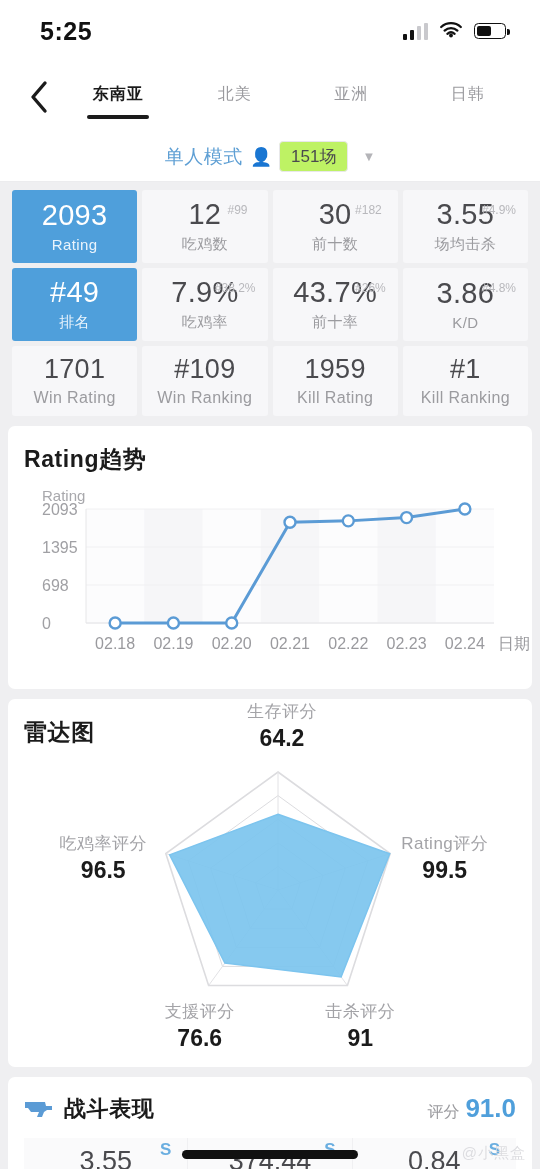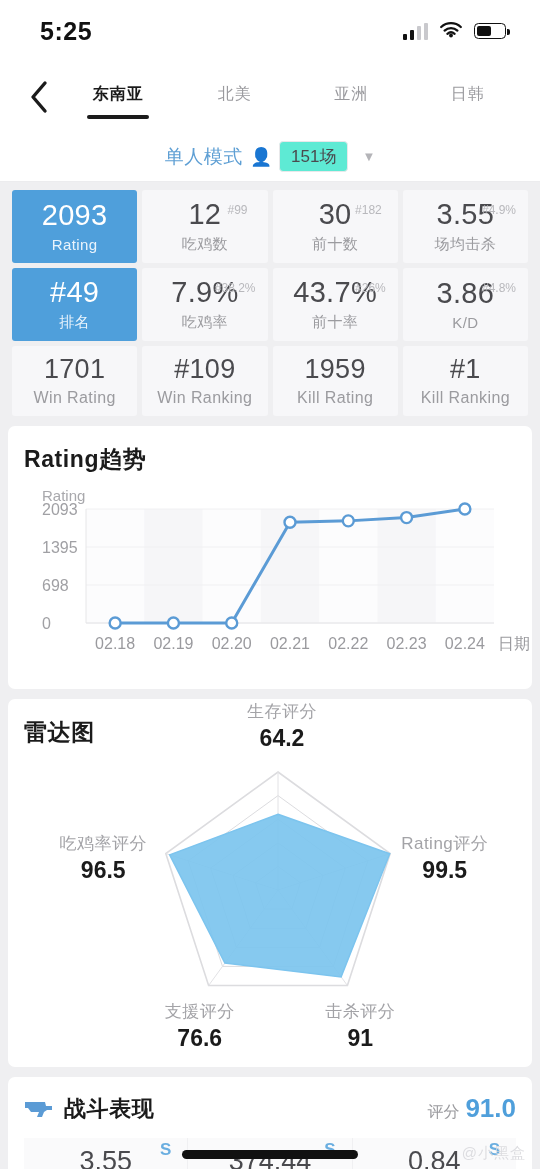--- a/index.html
+++ b/index.html
@@ -51,21 +51,21 @@
   }
 
   
   .mode-bar{
     background:#fff; height:50px; display:flex; align-items:center; justify-content:center;
     gap:10px; border-bottom:1px solid #ececee;
   }
   .mode-label{ color:#5e9fd4; font-size:19px; letter-spacing:.5px; }
   .mode-person{ color:#5b9bd5; font-size:18px; margin:0 -4px 0 -2px; }
   .mode-count{
-    background:#5eead4; border:1px solid #e8e8ea; border-radius:4px;
+    background:#bef264; border:1px solid #e8e8ea; border-radius:4px;
     padding:3px 11px; font-size:17px; color:#4a4a4e;
   }
   .caret{ color:#b4b4b8; font-size:13px; margin-left:4px; }
 
   
   .stats{ padding:8px 12px 0; }
   .stat-row{ display:flex; gap:5px; margin-bottom:5px; }
   .stat-cell{
     flex:1; background:#f7f7f9; border-radius:3px; height:73px;
     display:flex; flex-direction:column; align-items:center; justify-content:center;

